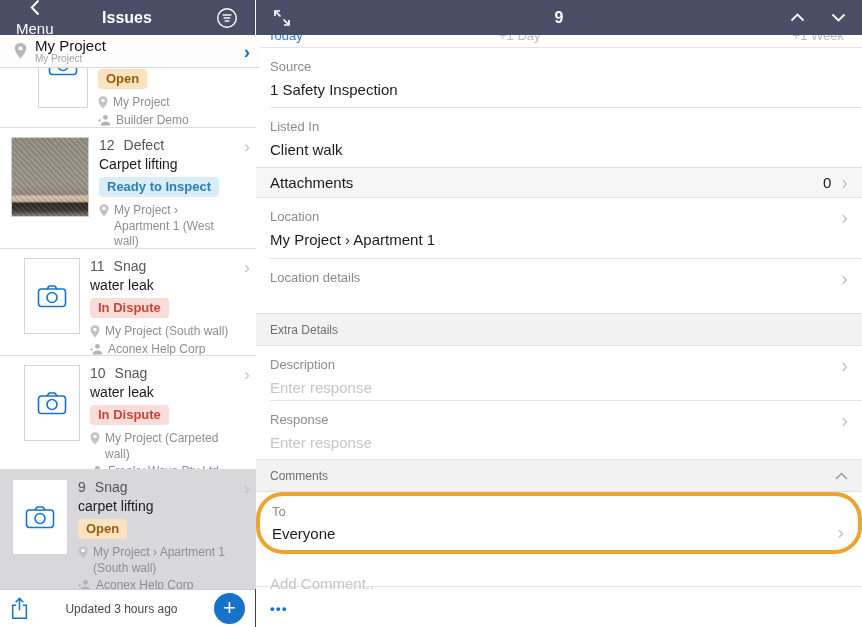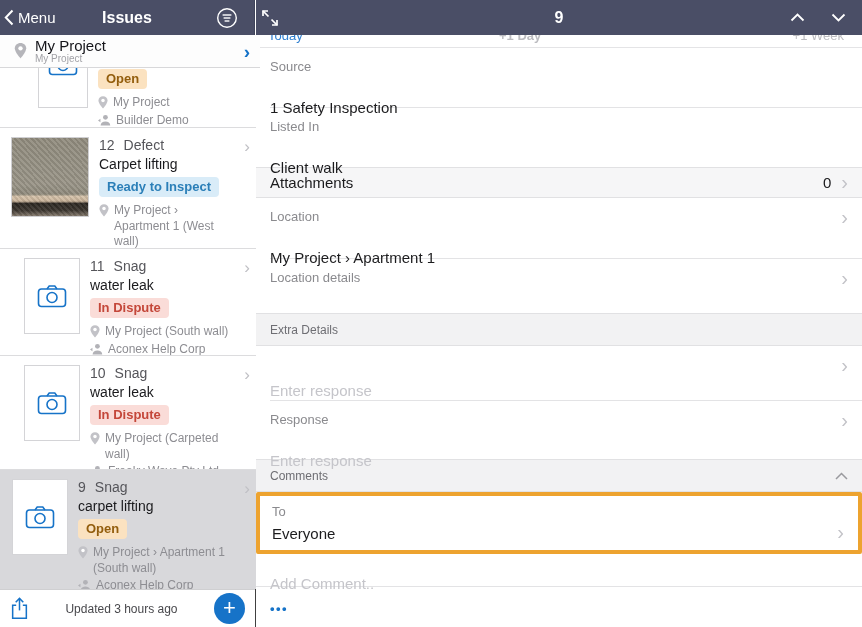--- a/index.html
+++ b/index.html
@@ -4,21 +4,21 @@
 <style>
   * { margin:0; padding:0; box-sizing:border-box; }
   body { font-family:"Liberation Sans", sans-serif; background:#888; }
   #app { position:relative; width:862px; height:627px; background:#fff; overflow:hidden; }
 
   
   .navbar { position:absolute; top:0; height:35px; background:#4a4e66; display:flex; align-items:center; }
   #left-nav  { left:0; width:255px; border-right:1px solid #3f4359; }
   #right-nav { left:256px; width:606px; }
   .nav-title { position:absolute; left:0; right:0; text-align:center; color:#fff; font-size:16px; font-weight:bold; pointer-events:none; }
-  .nav-left-group { display:flex; align-items:center; gap:4px; padding-left:4px; z-index:2; }
+  .nav-left-group { display:flex; align-items:center; gap:4px; padding-left:16px; z-index:2;flex-direction:column; }
   .nav-back-label { color:#fff; font-size:15px; }
   .nav-right-group { margin-left:auto; display:flex; align-items:center; gap:26px; padding-right:16px; z-index:2; }
 
   
   #left-panel { position:absolute; left:0; top:35px; width:261px; height:592px; background:#404040; border-right:1px solid #c9c9cd; }
 
   #project-header { height:33px; display:flex; align-items:center; gap:8px; padding:0 10px 0 14px; background:#fdfdfd; border-bottom:1px solid #d8d8da; position:relative; z-index:3; }
   #project-header .ph-text { flex:1; line-height:1.05; }
   .ph-title { font-size:15px; color:#15151a; font-weight:500; }
   .ph-sub { font-size:10px; color:#a2a2a7; }
@@ -52,26 +52,26 @@
   #left-footer { position:absolute; left:0; bottom:0; width:255px; height:38px; background:#fff; border-top:1px solid #cfcfd1; display:flex; align-items:center; padding:0 10px; }
   #updated-text { flex:1; text-align:center; font-size:12px; color:#48484c; }
   #add-button { width:31px; height:31px; border-radius:50%; background:#1673c8; color:#fff; font-size:22px; font-weight:300; display:flex; align-items:center; justify-content:center; line-height:1; padding-bottom:2px; }
 
   
   #right-panel { position:absolute; left:256px; top:35px; width:606px; height:592px; background:#fff; }
 
   #date-shortcuts { position:relative; height:13px; overflow:hidden; border-bottom:1px solid #e4e4e6; }
   #date-shortcuts span { position:absolute; top:-7px; font-size:13px; }
   #ds-left { left:12px; color:#2f7fd0; }
-  #ds-center { left:243px; color:#bcbcc0;font-weight:bold; }
+  #ds-center { left:243px; color:#bcbcc0; }
   #ds-right { right:18px; color:#bcbcc0; }
 
   .field-row { position:relative; padding:11px 14px 0; }
   .field-label { font-size:13px; color:#8a8a8e; }
-  .field-value { font-size:15px; color:#1c1c1e; margin-top:25px; }
+  .field-value { font-size:15px; color:#1c1c1e; margin-top:7px; }
   .field-value.placeholder { color:#c5c5ca; }
   .row-chevron { position:absolute; right:14px; color:#c3c3c8; font-size:20px; line-height:1; }
   .row-chevron.at-label { top:9px; }
   .row-chevron.at-value { top:50%; margin-top:-1px; }
   .divider { border-bottom:1px solid #e3e3e5; }
   .divider.inset { margin-left:14px; }
 
   #row-source { height:59px; }
   #row-listed { height:59px; }
   #attachments-bar { height:31px; background:#f6f6f7; border-top:1px solid #e1e1e3; border-bottom:1px solid #e1e1e3; display:flex; align-items:center; padding:0 14px; }
@@ -361,41 +361,42 @@
     <div class="field-row" id="row-locdetails">
       <div class="field-label">Location details</div>
       <span class="row-chevron at-label">›</span>
     </div>
 
     <div class="section-bar">
       <span>Extra Details</span>
     </div>
 
     <div class="field-row" id="row-description">
+      <div class="field-label">Description</div>
       <div class="field-value placeholder">Enter response</div>
       <span class="row-chevron at-label">›</span>
     </div>
     <div class="divider inset"></div>
 
     <div class="field-row" id="row-response">
       <div class="field-label">Response</div>
       <div class="field-value placeholder">Enter response</div>
       <span class="row-chevron at-label">›</span>
     </div>
 
     <div class="section-bar">
       <span>Comments</span>
       <span class="s-chevron">
         <svg width="13" height="8" viewBox="0 0 13 8">
             <polyline points="1,7 6.5,1.5 12,7" fill="none" stroke="#9a9a9e" stroke-width="1.5"></polyline>
           </svg>
       </span>
     </div>
 
-    <div id="to-row" style="border-color: rgb(237, 163, 47);">
+    <div id="to-row" style="border-color: rgb(237, 163, 47); border-radius: 27px;">
       <div class="field-label">To</div>
       <div class="field-value">Everyone</div>
       <span class="row-chevron at-value">›</span>
     </div>
 
     <div id="add-comment-row">
       <input id="add-comment-input" type="text" placeholder="Add Comment.." style="">
     </div>
 
     <div id="right-footer">

